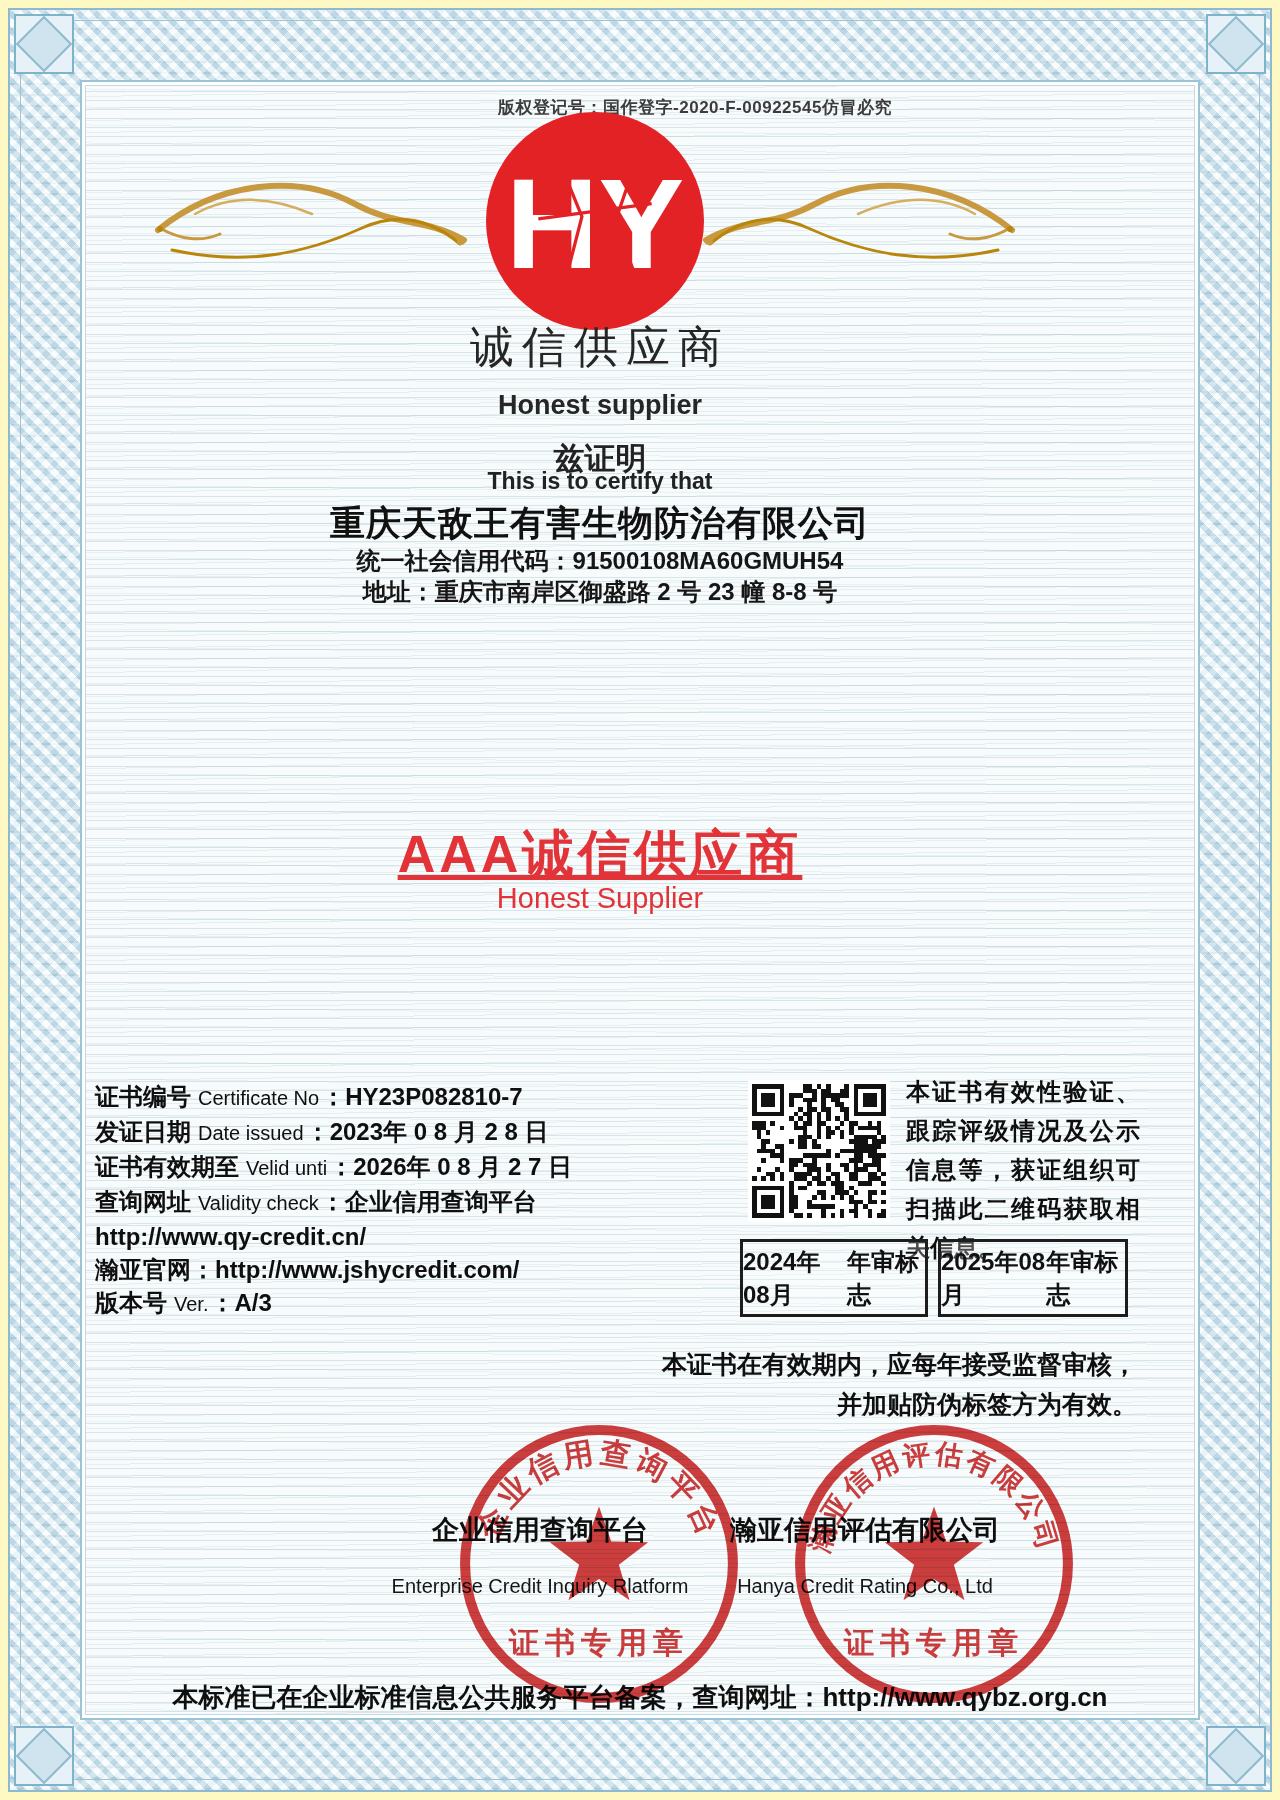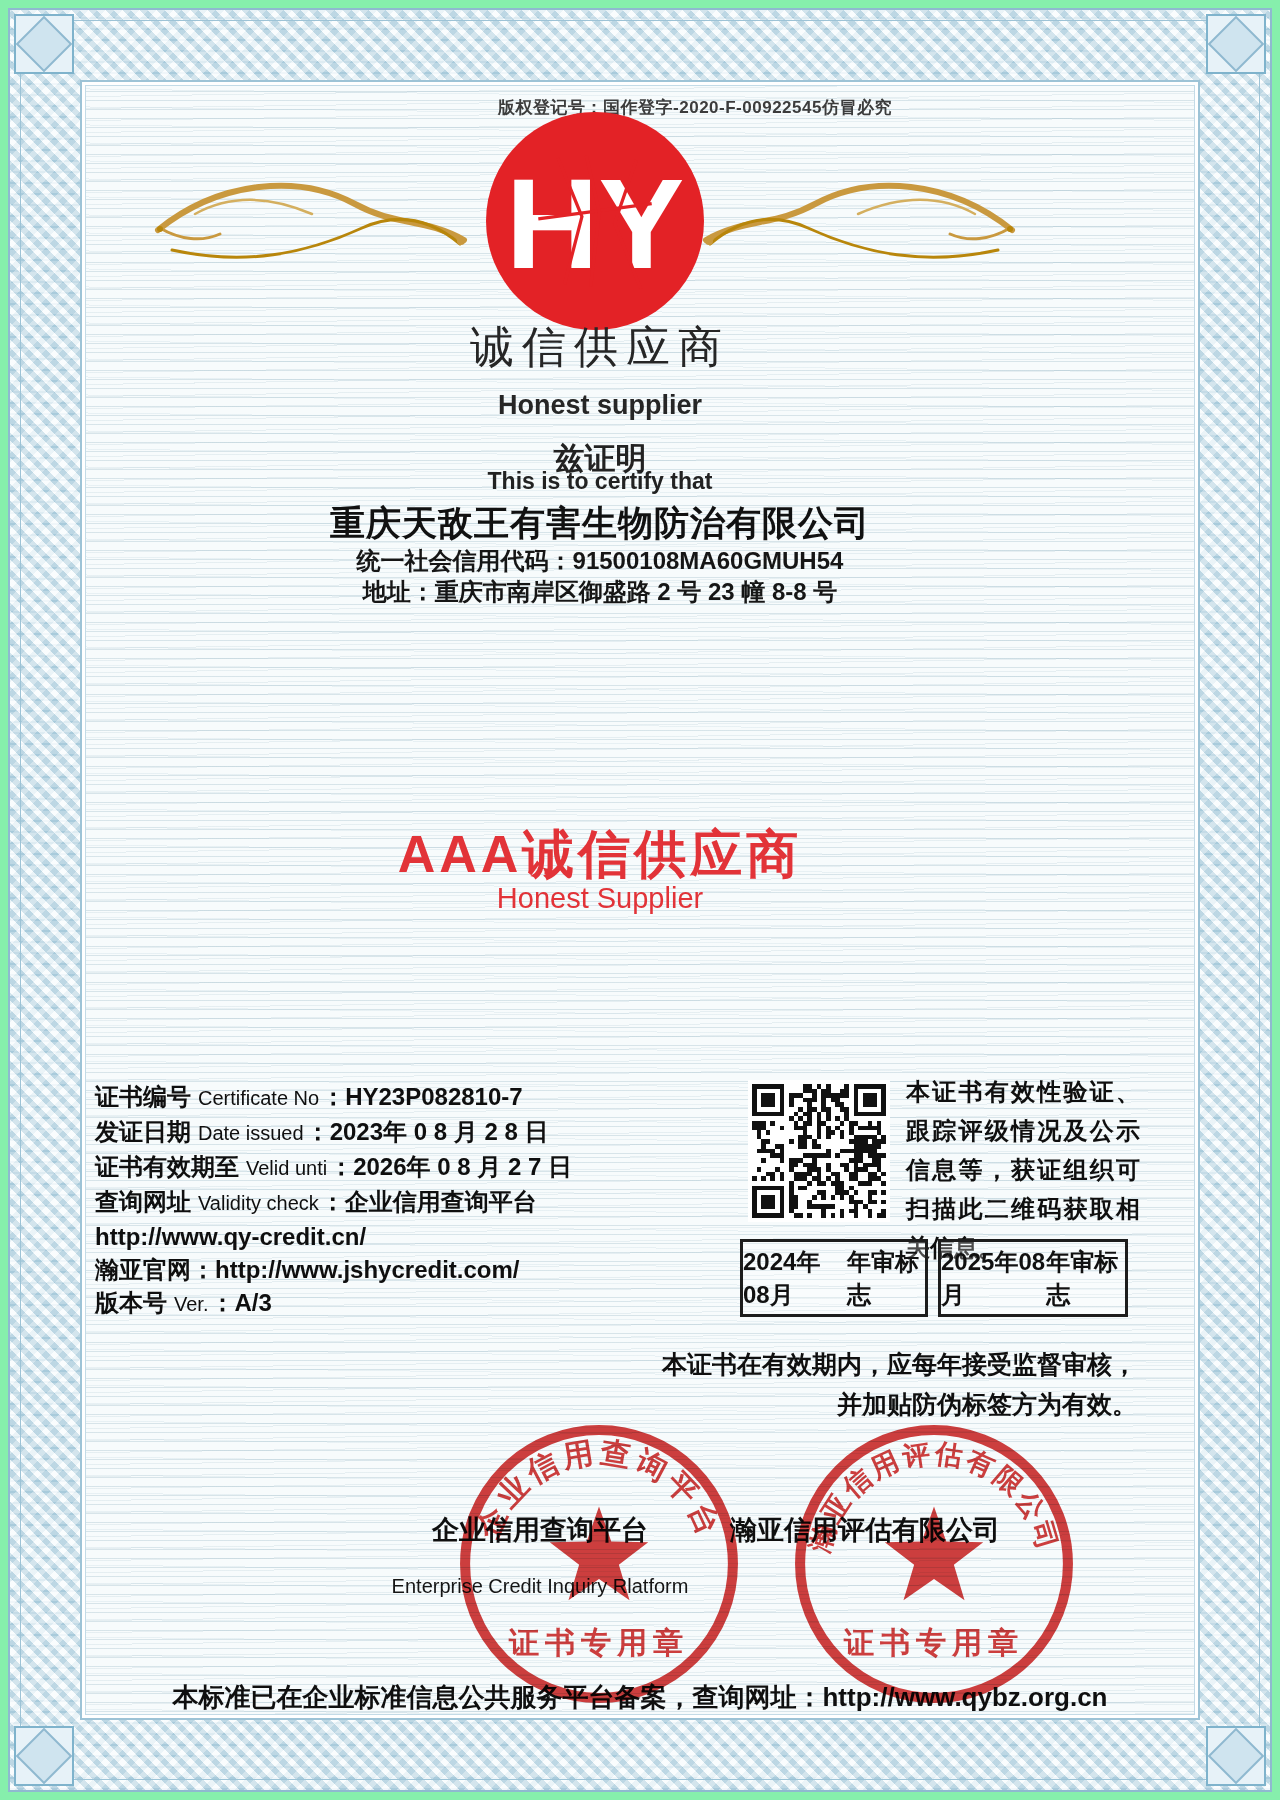--- a/index.html
+++ b/index.html
@@ -1,18 +1,18 @@
 <!DOCTYPE html>
 <html><head>
 <meta charset="utf-8">
 <style>
   html,body{margin:0;padding:0;background:#ffffff;}
   .page{
     position:relative;width:1280px;height:1800px;overflow:hidden;
-    font-family:"Liberation Sans","DejaVu Sans",sans-serif;color:#161616;background:#86efac;
+    font-family:"Liberation Sans","DejaVu Sans",sans-serif;color:#161616;background:#fef9c3;
   }
   
   .band{
     position:absolute;inset:8px;
     border:2px solid #8fb9d0;
     background:
       repeating-linear-gradient(45deg, rgba(255,255,255,.55) 0 6px, rgba(137,180,202,.30) 6px 12px),
       repeating-linear-gradient(-45deg, rgba(255,255,255,.45) 0 6px, rgba(150,192,212,.28) 6px 12px),
       repeating-linear-gradient(0deg, rgba(173,208,224,.5) 0 2px, rgba(236,246,250,.9) 2px 11px),
       #d9eaf2;
@@ -41,21 +41,21 @@
   .flourish{top:168px;width:320px;height:120px;}
   .flourish.left{left:150px;}
   .flourish.right{left:700px;transform:scaleX(-1);}
   .title-cn{top:318px;font-size:44px;font-weight:500;color:#262626;letter-spacing:8px;}
   .title-en{top:390px;font-size:27px;font-weight:600;color:#262626;}
   .certify-cn{top:438px;font-size:31px;font-weight:600;color:#222;}
   .certify-en{top:468px;font-size:23px;font-weight:600;color:#222;}
   .company{top:500px;font-size:35px;font-weight:700;color:#111;letter-spacing:1px;}
   .credit-code{top:545px;font-size:24px;font-weight:600;}
   .address{top:576px;font-size:24px;font-weight:600;}
-  .award-cn{top:820px;font-size:52px;font-weight:700;color:#e23338;letter-spacing:4px;}
+  .award-cn{top:820px;font-size:52px;font-weight:700;color:#e23338;letter-spacing:4px;text-decoration:underline;}
   .award-en{top:882px;font-size:29px;font-weight:500;color:#e23338;}
   .details{top:1080px;left:95px;width:580px;font-size:24px;color:#0f0f0f;}
   .detail-line{line-height:33px;white-space:nowrap;}
   .d-cn{font-weight:600;}
   .d-en{font-size:20px;margin:0 2px 0 7px;font-weight:500;}
   .d-val{font-weight:600;}
   .qr{top:1080px;left:748px;width:142px;height:142px;background:#ffffff;padding:4px;box-sizing:border-box;}
   .qr svg{width:100%;height:100%;display:block;}
   .qr-note{top:1072px;left:906px;width:234px;font-size:24px;line-height:39px;font-weight:600;color:#0f0f0f;text-align:justify;}
   .annual-box{top:1239px;height:78px;border:3px solid #1d1d1d;box-sizing:border-box;display:flex;flex-direction:row;justify-content:center;align-items:center;font-size:24px;line-height:33px;font-weight:600;color:#111;background:rgba(255,255,255,.25);}
@@ -489,20 +489,21 @@
     <div>本证书在有效期内，应每年接受监督审核，</div>
     <div>并加贴防伪标签方为有效。</div>
   </div>
 
   <div class="abs issuer left">
     <div class="i-cn">企业信用查询平台</div>
     <div class="i-en">Enterprise Credit Inquiry Rlatform</div>
   </div>
   <div class="abs issuer right">
     <div class="i-cn">瀚亚信用评估有限公司</div>
+    <div class="i-en">Hanya Credit Rating Co., Ltd</div>
   </div>
 
   <div class="abs stamp left">
     <svg viewBox="0 0 200 200" width="288" height="288">
       <defs>
           <path id="arcL" d="M 26,104 A 74,74 0 0 1 174,104"></path>
         </defs>
       <circle cx="100" cy="100" r="93" fill="none" stroke="#cd2423" stroke-width="7"></circle>
       <polygon fill="#cd2423" points="100,60 108.5,84.3 134.2,84.9 113.8,100.5 121.2,125.1 100,110.5 78.8,125.1 86.2,100.5 65.8,84.9 91.5,84.3"></polygon>
       <text font-size="21" font-weight="700" fill="#cd2423" letter-spacing="3" font-family="Liberation Sans, DejaVu Sans, sans-serif">

